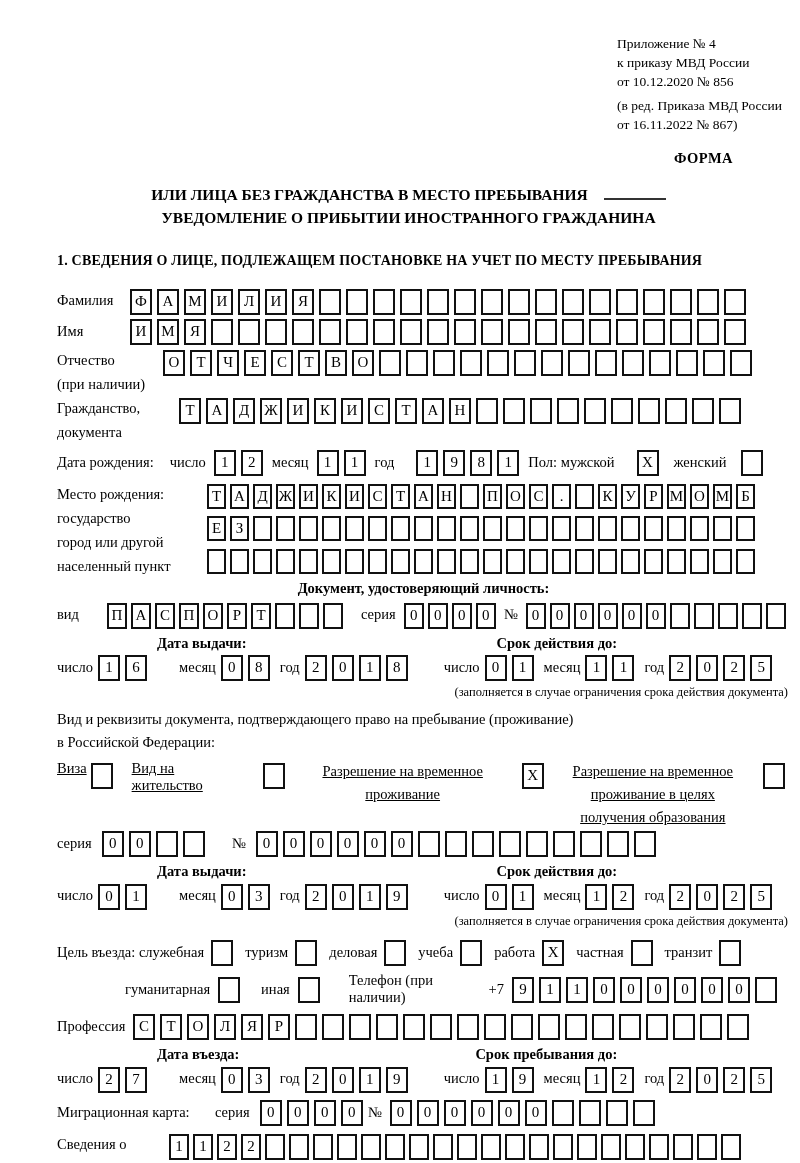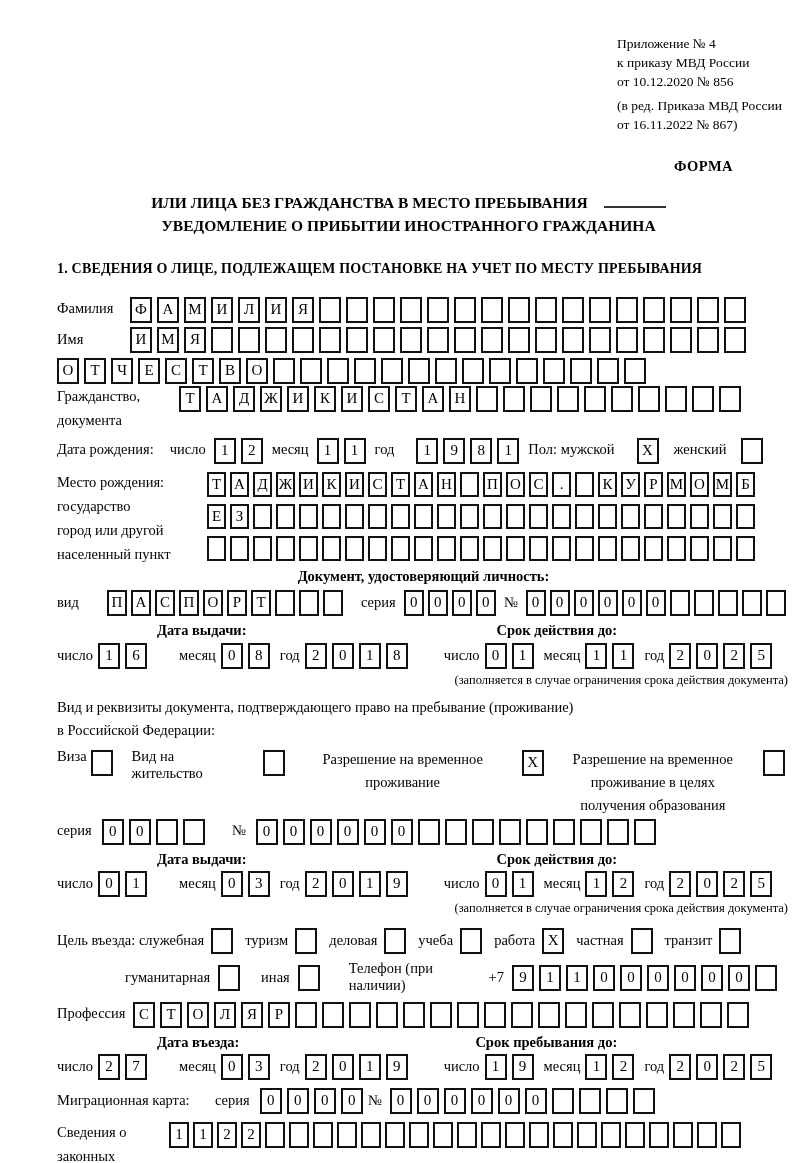--- a/index.html
+++ b/index.html
@@ -2,21 +2,21 @@
 <html lang="ru"><head>
 <meta charset="utf-8">
 <style>
   html,body{margin:0;padding:0;background:#fff;}
   body{width:800px;height:1163px;font-family:"Liberation Serif","DejaVu Serif",serif;color:#000;font-size:14.5px;}
   .page{box-sizing:border-box;width:800px;height:1163px;padding:34px 10px 10px 57px;overflow:hidden;}
 
   
   .refblock{margin-left:560px;line-height:19px;font-size:13.5px;}
   .refblock .gap-top{margin-top:5px;}
-  .forma{margin-left:560px;text-align:center;font-weight:bold;margin-top:24px;font-size:14.5px;letter-spacing:.5px;}
+  .forma{margin-left:560px;text-align:center;font-weight:bold;margin-top:16px;font-size:14.5px;letter-spacing:.5px;}
 
   .title{ text-align:center; font-weight:bold; font-size:15.5px; line-height:23px; margin-top:16px; margin-right:30px;}
   .uline{display:inline-block;width:62px;border-bottom:2px solid #333;height:14px;margin-left:16px;}
 
   .sec1{font-weight:bold;font-size:14px;margin-top:24px;letter-spacing:.2px;}
 
   
   .row{display:flex;align-items:center;margin-top:3px;}
   .row.top{align-items:flex-start;}
   .lblcol{line-height:24px;}
@@ -39,21 +39,21 @@
   .ml14{margin-left:14px;} .ml16{margin-left:16px;} .ml26{margin-left:26px;}
 
   .dates-hdr{display:flex;margin-top:6px;font-weight:bold;}
   .dh1{margin-left:100px;} .dh2{margin-left:250px;}
   .dg{display:flex;align-items:center;}
   .dg > span{margin-right:5px;}
   .note-right{text-align:right;font-size:12.5px;margin-top:4px;padding-right:2px;}
 
   .plain{margin-top:8px;line-height:23px;}
 
-  .visa-row{display:flex;align-items:flex-start;margin-top:6px;}
+  .visa-row{display:flex;align-items:flex-start;margin-top:6px;text-decoration:underline;}
   .ctr{text-align:center;line-height:23px;}
   .visa-row .cbox{flex:none;margin-top:1px;}
 
   .purpose-row{display:flex;align-items:center;margin-top:10px;}
   .purpose-row > *{margin-right:7px;}
   .purpose2-row{display:flex;align-items:center;margin-top:6px;padding-left:68px;}
   .purpose2-row > *{margin-right:8px;}
 </style>
 </head>
 <body>
@@ -82,20 +82,24 @@
     <span class="w73">Фамилия</span>
     <span class="boxes"><span class="cbox">Ф</span><span class="cbox">А</span><span class="cbox">М</span><span class="cbox">И</span><span class="cbox">Л</span><span class="cbox">И</span><span class="cbox">Я</span><span class="cbox"></span><span class="cbox"></span><span class="cbox"></span><span class="cbox"></span><span class="cbox"></span><span class="cbox"></span><span class="cbox"></span><span class="cbox"></span><span class="cbox"></span><span class="cbox"></span><span class="cbox"></span><span class="cbox"></span><span class="cbox"></span><span class="cbox"></span><span class="cbox"></span><span class="cbox"></span></span>
   </div>
 
   <div class="row">
     <span class="w73">Имя</span>
     <span class="boxes"><span class="cbox">И</span><span class="cbox">М</span><span class="cbox">Я</span><span class="cbox"></span><span class="cbox"></span><span class="cbox"></span><span class="cbox"></span><span class="cbox"></span><span class="cbox"></span><span class="cbox"></span><span class="cbox"></span><span class="cbox"></span><span class="cbox"></span><span class="cbox"></span><span class="cbox"></span><span class="cbox"></span><span class="cbox"></span><span class="cbox"></span><span class="cbox"></span><span class="cbox"></span><span class="cbox"></span><span class="cbox"></span><span class="cbox"></span></span>
   </div>
 
   <div class="row top">
+    <span class="w106 lblcol">
+      <span style="display:block">Отчество</span>
+      <span style="display:block">(при наличии)</span>
+    </span>
     <span class="boxes"><span class="cbox">О</span><span class="cbox">Т</span><span class="cbox">Ч</span><span class="cbox">Е</span><span class="cbox">С</span><span class="cbox">Т</span><span class="cbox">В</span><span class="cbox">О</span><span class="cbox"></span><span class="cbox"></span><span class="cbox"></span><span class="cbox"></span><span class="cbox"></span><span class="cbox"></span><span class="cbox"></span><span class="cbox"></span><span class="cbox"></span><span class="cbox"></span><span class="cbox"></span><span class="cbox"></span><span class="cbox"></span><span class="cbox"></span></span>
   </div>
 
   <div class="row top" style="margin-top:0;">
     <span class="w120 lblcol">
       <span style="display:block">Гражданство,</span>
       <span style="display:block">документа</span>
     </span>
     <span class="boxes"><span class="cbox">Т</span><span class="cbox">А</span><span class="cbox">Д</span><span class="cbox">Ж</span><span class="cbox">И</span><span class="cbox">К</span><span class="cbox">И</span><span class="cbox">С</span><span class="cbox">Т</span><span class="cbox">А</span><span class="cbox">Н</span><span class="cbox"></span><span class="cbox"></span><span class="cbox"></span><span class="cbox"></span><span class="cbox"></span><span class="cbox"></span><span class="cbox"></span><span class="cbox"></span><span class="cbox"></span><span class="cbox"></span></span>
   </div>

